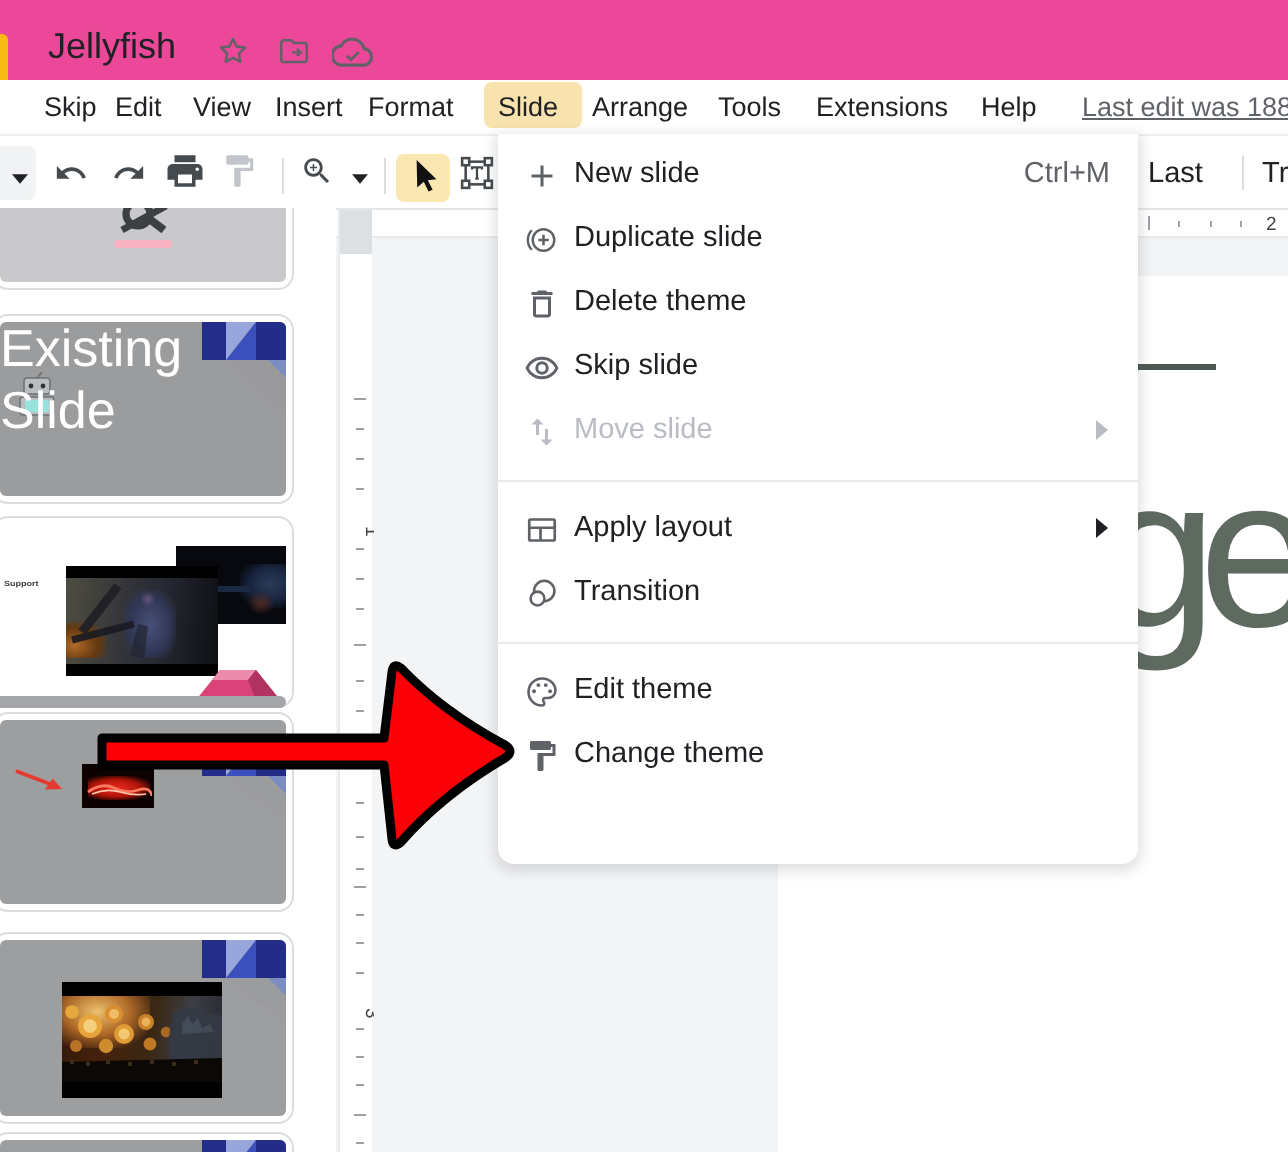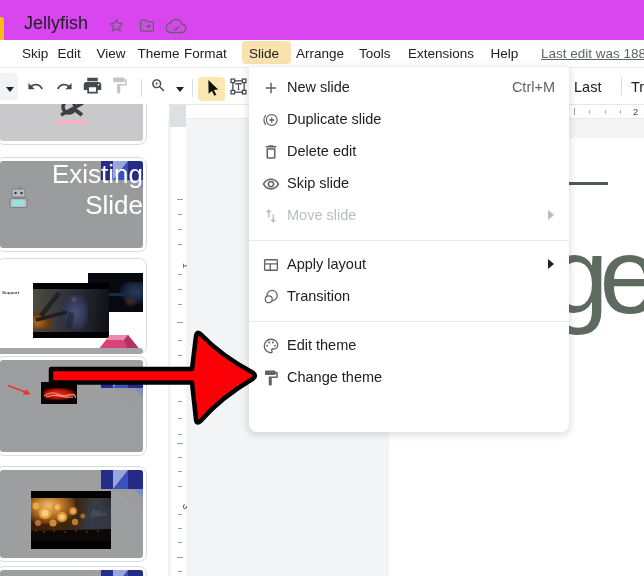--- a/index.html
+++ b/index.html
@@ -2,21 +2,21 @@
 <html><head>
 <meta charset="utf-8">
 <style>
 * { margin:0; padding:0; box-sizing:border-box; }
 html,body { width:644px; height:576px; overflow:hidden; background:#fff;
   font-family:"Liberation Sans", sans-serif; -webkit-font-smoothing:antialiased; }
 #app { position:relative; width:644px; height:576px; }
 .abs { position:absolute; }
 
 
-#titlebar { position:absolute; left:0; top:0; width:644px; height:40px; background:#d946ef; z-index:20; }
+#titlebar { position:absolute; left:0; top:0; width:644px; height:40px; background:#ec4899; z-index:20; }
 #logo { position:absolute; left:-24px; top:17px; width:28px; height:43px; background:#f9bc15; border-radius:3px; }
 #docname { position:absolute; left:24px; top:13px; font-size:18px; color:#202124; }
 #menubar { position:absolute; left:0; top:40px; width:644px; height:27px; background:#fff; z-index:20; }
 .mitem { position:absolute; top:3px; height:22px; line-height:22px; font-size:13.5px; color:#202124; }
 #slidehl { position:absolute; left:242px; top:1px; width:49px; height:23px; background:#f8e3af; border-radius:4px; }
 #lastedit { position:absolute; left:541px; top:3px; height:22px; line-height:22px; font-size:13.5px; color:#5f6368; text-decoration:underline; white-space:nowrap; }
 
 
 #toolbar { position:absolute; left:0; top:67px; width:644px; height:37px; background:#fff; border-top:1px solid #eceef1; z-index:20; }
 .tbtn-grey { position:absolute; left:-8px; top:5px; width:26px; height:27px; background:#f1f3f4; border-radius:4px; }
@@ -70,21 +70,21 @@
       <path d="M18.3 7.1A7 7 0 0 0 5.2 5.5 5.5 5.5 0 0 0 6 16.5h11.5a4.6 4.6 0 0 0 .8-9.4z"></path>
       <path d="M8.5 11.2l2.3 2.3 4.4-4.4" stroke-width="1.6"></path>
     </svg>
   </div>
 
   <div id="menubar">
     <div id="slidehl"></div>
     <div class="mitem" style="left:22px">Skip</div>
     <div class="mitem" style="left:57.5px">Edit</div>
     <div class="mitem" style="left:96.5px">View</div>
-    <div class="mitem" style="left:137.5px">Theme</div>
+    <div class="mitem" style="left:137.5px">Insert</div>
     <div class="mitem" style="left:184px">Format</div>
     <div class="mitem" style="left:249px">Slide</div>
     <div class="mitem" style="left:296px">Arrange</div>
     <div class="mitem" style="left:359px">Tools</div>
     <div class="mitem" style="left:408px">Extensions</div>
     <div class="mitem" style="left:490.5px">Help</div>
     <div id="lastedit">Last edit was 188</div>
   </div>
 
   <div id="toolbar">
@@ -195,21 +195,21 @@
           <circle cx="10" cy="8" r="6" fill="none" stroke="#3c4043" stroke-width="3.6"></circle>
           <path d="M2 16L24 4" stroke="#3c4043" stroke-width="3.4"></path>
           <path d="M15 10l8 6" stroke="#3c4043" stroke-width="4"></path>
         </svg>
         <div class="abs" style="left:57px;top:67px;width:29px;height:4px;background:#f9b3c2;border-radius:2px"></div>
       </div>
     </div>
 
     <div class="thumb" style="top:53px;height:95px">
       <div class="tcontent" style="background:#9b9c9e">
-        <div class="abs" style="left:0;top:-2px;width:100%;text-align:right;color:#fff;font-size:26px;line-height:31px;z-index:2;transform:translateZ(0)">Existing<br>Slide</div>
+        <div class="abs" style="left:0;top:-2px;width:100%;text-align:left;color:#fff;font-size:26px;line-height:31px;z-index:2;transform:translateZ(0)">Existing<br>Slide</div>
         <svg class="abs" style="right:0;top:0" width="42" height="47" viewBox="0 0 42 47">
           <polygon points="0,0 12,0 12,19 0,19" fill="#242e8a"></polygon>
           <polygon points="12,0 27,0 12,19" fill="#98a6dc"></polygon>
           <polygon points="27,0 12,19 27,19" fill="#3b50bc"></polygon>
           <polygon points="27,0 42,0 42,19 27,19" fill="#232d88"></polygon>
           <polygon points="33,19 42,19 42,28" fill="#6d87d8"></polygon>
           <polygon points="12,19 42,47 42,19" fill="#97989a" opacity="0.35"></polygon>
         </svg>
 
         <svg class="abs" style="left:9px;top:25px" width="19" height="25" viewBox="0 0 19 25">
@@ -356,21 +356,21 @@
         <circle cx="13" cy="12" r="7.2"></circle>
           <path d="M13 8.5v7M9.5 12h7" stroke-width="1.7"></path>
         <path d="M5.2 5.5A9.3 9.3 0 0 0 5.2 18.5"></path>
         </svg>
       <div class="lbl">Duplicate slide</div>
       </div>
     <div class="mrow">
         <svg class="ic" viewBox="0 0 24 24" fill="#5f6368">
           <path d="M6 19c0 1.1.9 2 2 2h8c1.1 0 2-.9 2-2V7H6v12zM8 9h8v10H8V9zm7.5-5l-1-1h-5l-1 1H5v2h14V4h-3.5z"></path>
         </svg>
-      <div class="lbl">Delete edit</div>
+      <div class="lbl">Delete theme</div>
       </div>
     <div class="mrow">
         <svg class="ic" viewBox="0 0 24 24" fill="#5f6368">
           <path d="M12 6.5c3.79 0 7.17 2.13 8.82 5.5-1.65 3.37-5.02 5.5-8.82 5.5S4.83 15.37 3.18 12C4.83 8.63 8.21 6.5 12 6.5m0-2C7 4.5 2.73 7.61 1 12c1.73 4.39 6 7.5 11 7.5s9.27-3.11 11-7.5c-1.73-4.39-6-7.5-11-7.5zm0 5a2.5 2.5 0 0 1 0 5 2.5 2.5 0 0 1 0-5m0-2a4.5 4.5 0 1 0 0 9 4.5 4.5 0 0 0 0-9z"></path>
         </svg>
       <div class="lbl">Skip slide</div>
       </div>
     <div class="mrow">
         <svg class="ic" viewBox="0 0 24 24" fill="#b9bdc3">
           <path d="M9 3L5 7h3v7h2V7h3L9 3zm7 14V10h-2v7h-3l4 4 4-4h-3z"></path>

